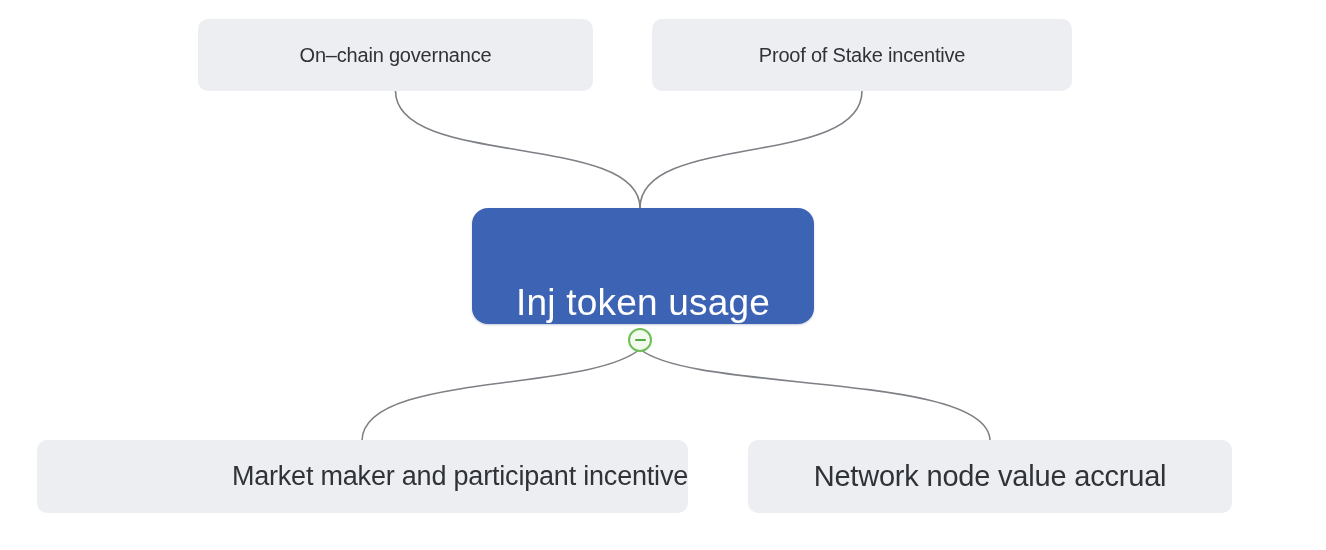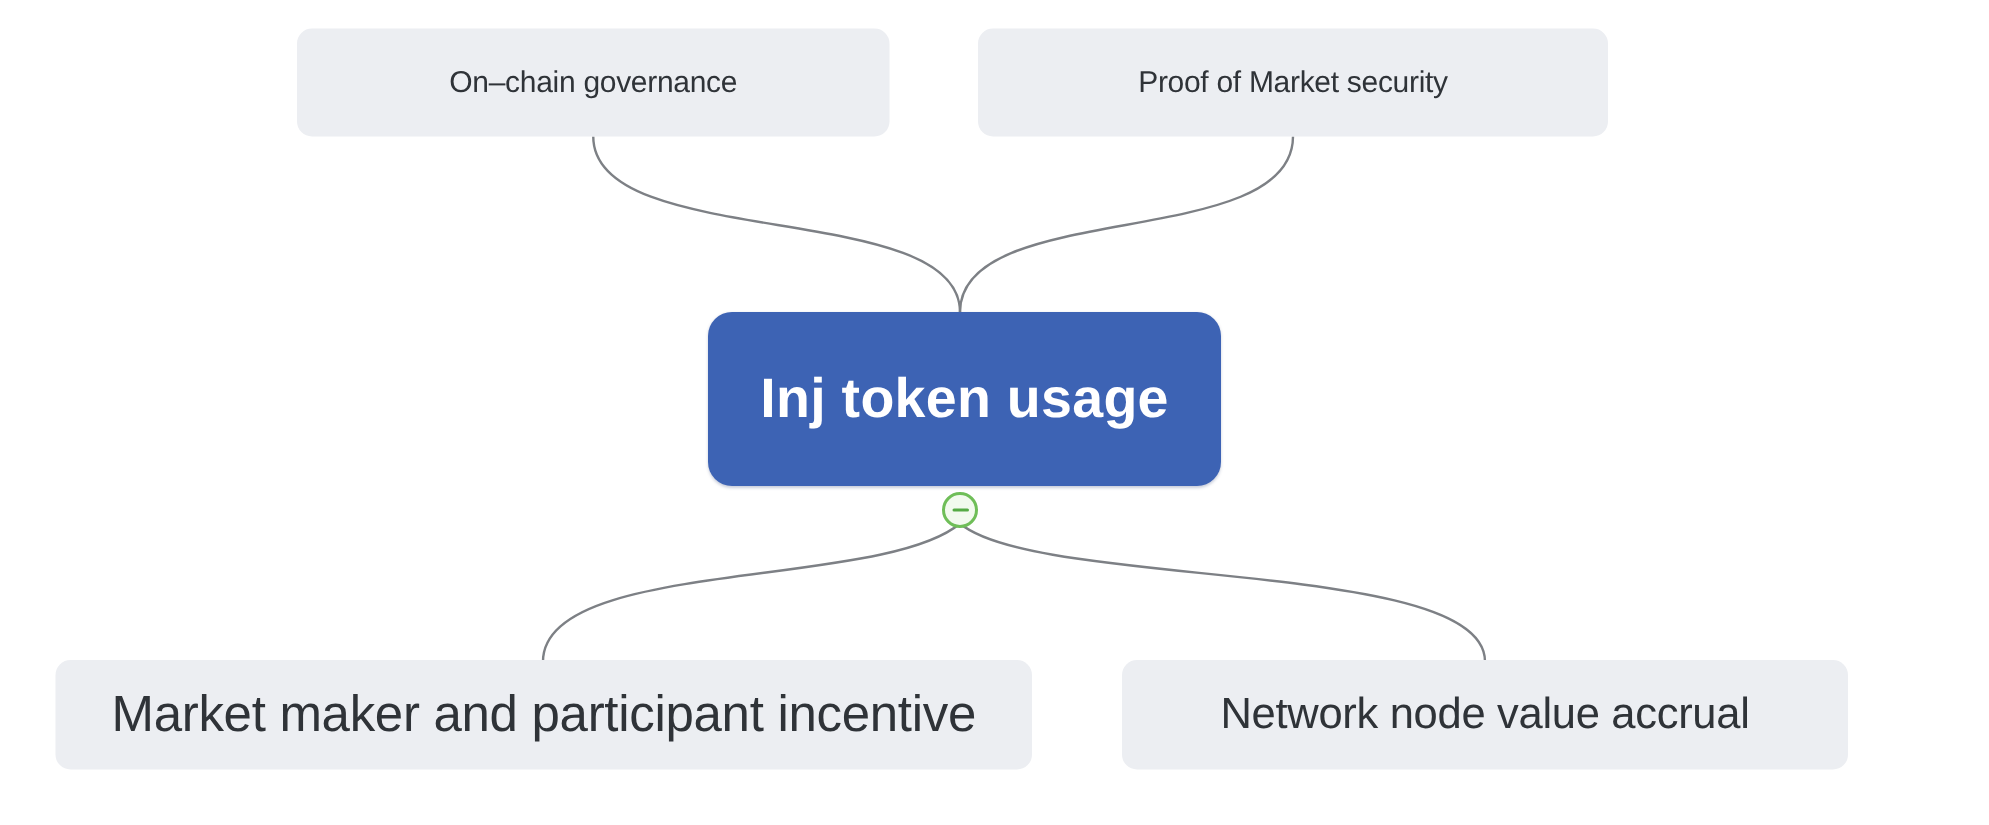--- a/index.html
+++ b/index.html
@@ -51,28 +51,29 @@
     border-radius:10px;
     color:var(--node-text);
     font-size:20px;
     letter-spacing:-0.2px;
   }
   .root-node{
     background:var(--root-bg);
     border-radius:16px;
     color:var(--root-text);
     font-size:37px;
-    font-weight:700;
+    font-weight:400;
     letter-spacing:0.2px;
     box-shadow:0 1px 2px rgba(40,60,110,0.25);
+    align-items:flex-end;
   }
   .node-top-left   {left:198px; top:19px;  width:395px; height:72px;}
   .node-top-right  {left:652px; top:19px;  width:420px; height:72px;}
   .node-root       {left:472px; top:208px; width:342px; height:116px;}
-  .node-bottom-left{left:37px;  top:440px; width:651px; height:73px; font-size:34px;}
+  .node-bottom-left{left:37px;  top:440px; width:651px; height:73px; font-size:27px;justify-content:flex-end;}
   .node-bottom-right{left:748px;top:440px; width:484px; height:73px; font-size:29px;}
   .collapse-btn{
     position:absolute;
     left:628px; top:328px;
     width:20px; height:20px;
     border:2px solid var(--collapse-border);
     border-radius:50%;
     background:var(--collapse-bg);
     z-index:3;
     display:flex;
@@ -98,21 +99,21 @@
     <path d="M 862 91 C 862 168, 640 132, 640 208"></path>
     <path d="M 640 349 C 588 393, 362 372, 362 441"></path>
     <path d="M 640 349 C 692 393, 990 372, 990 441"></path>
   </svg>
 
   <div class="node topic node-top-left">
     <span>On–chain governance</span>
   </div>
 
   <div class="node topic node-top-right">
-    <span>Proof of Market security</span>
+    <span>Proof of Stake incentive</span>
   </div>
 
   <div class="node root-node node-root">
     <span>Inj token usage</span>
   </div>
 
   <div class="collapse-btn">
     <span class="minus-bar"></span>
   </div>
 

